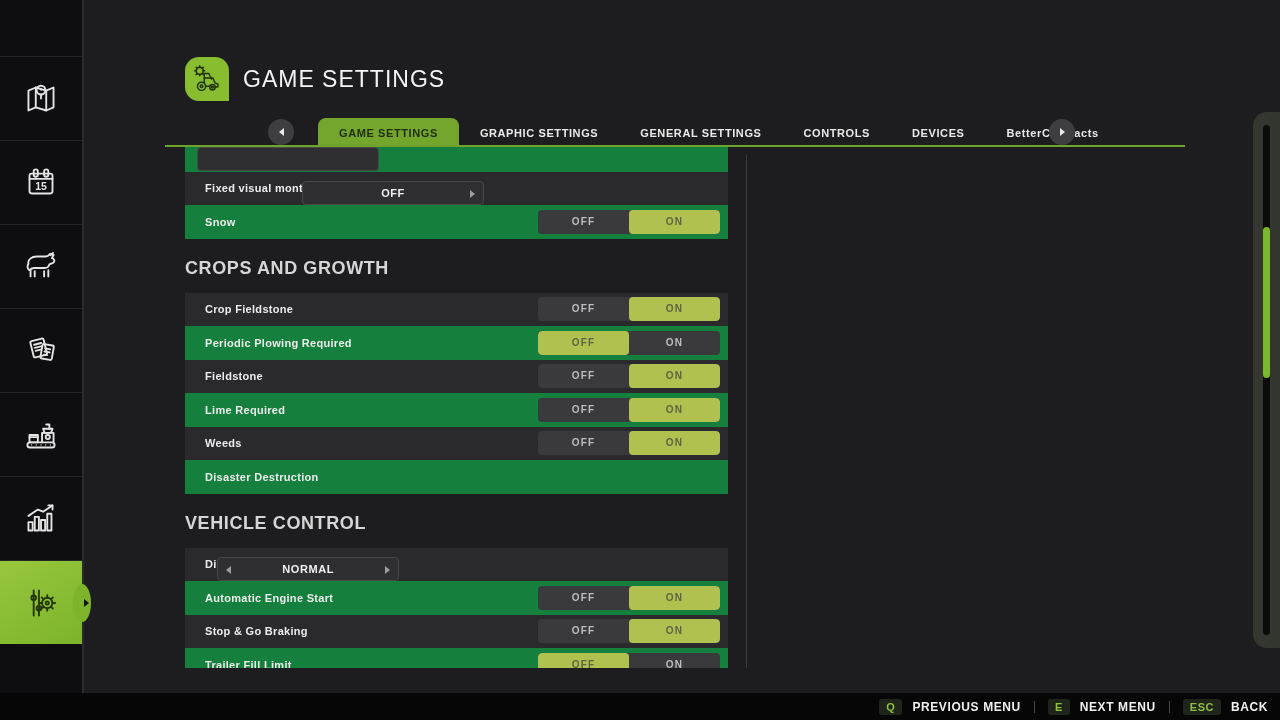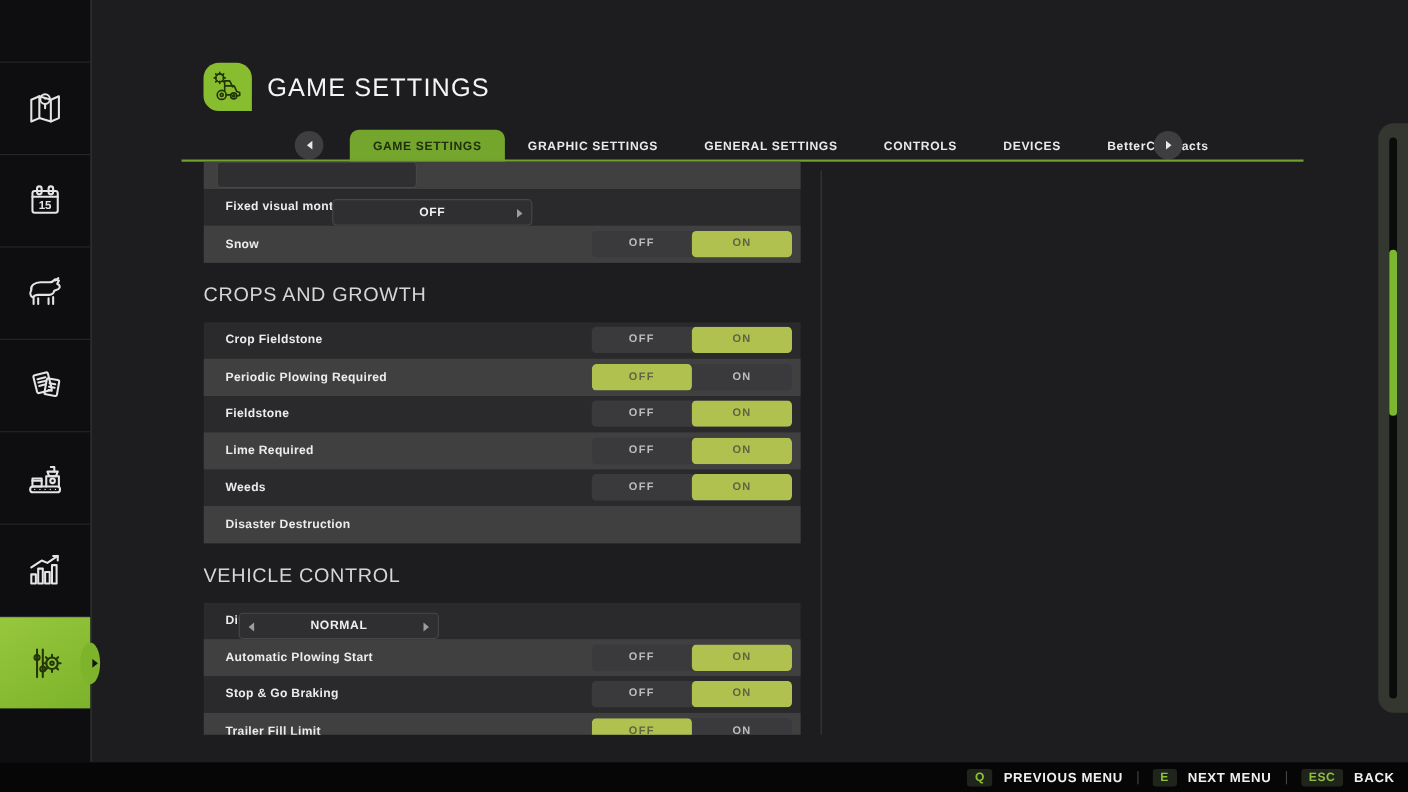--- a/index.html
+++ b/index.html
@@ -42,24 +42,24 @@
   .tri-r { width:0;height:0;border-top:4px solid transparent;border-bottom:4px solid transparent;border-left:5px solid #e8e8e8; }
   .tabs { position:absolute; left:153px; top:0; height:29px; display:flex; }
   .tab { padding:0 21px; line-height:30px; font-size:11px; font-weight:bold;
     letter-spacing:.6px; color:#e9e9e9; white-space:nowrap; cursor:pointer; }
   .tab.active { background:#74a52c; color:#20300d; border-radius:8px 8px 0 0; }
   .tab-underline { position:absolute; left:165px; top:145px; width:1020px; height:2px; background:#6fa32d; }
 
   
   .col-divider { position:absolute; left:746px; top:155px; width:1px; height:513px; background:#3a3a3c; }
   .settings-list { position:absolute; left:185px; top:147px; width:543px; height:521px; overflow:hidden; }
-  .section-title { height:54px; line-height:58px; font-size:18px; letter-spacing:.6px; color:#d6d6d6; }
+  .section-title { height:54px; line-height:58px; font-size:18px; letter-spacing:.6px; color:#d6d6d6;font-weight:bold; }
   .row { height:33.5px; position:relative; display:flex; align-items:center; }
   .row.light { background:#2a2a2c; }
-  .row.dark  { background:#404040; }
+  .row.dark  { background:#15803d; }
   .row.partial { margin-top:-9px; }
   .row-label { padding-left:20px; font-size:11px; font-weight:bold; letter-spacing:.3px; color:#ececec; }
   .control { position:absolute; right:8px; top:4.5px; width:182px; height:24px; cursor:pointer; }
   .toggle { display:flex; border-radius:4px; overflow:hidden; background:#3a3a3c; height:24px; }
   .half { flex:1; text-align:center; line-height:24px; font-size:10px; font-weight:bold;
     letter-spacing:1.2px; color:#bdbdbd; }
   .half.activehalf { background:#b1c150; color:#5d6542; border-radius:4px; }
   .select { height:24px; background:#2f2f32; border:1px solid #48484b; border-radius:4px;
     position:relative; text-align:center; line-height:22px; font-size:11px; font-weight:bold;
     letter-spacing:.6px; color:#f0f0f0; }
@@ -285,21 +285,21 @@
     </div>
     <div class="row dark">
       <div class="row-label">Disaster Destruction</div>
     </div>
     <div class="section-title">VEHICLE CONTROL</div>
     <div class="row light">
       <div class="row-label">Dirt</div>
       <div class="control select"><div class="arr arr-l"></div><div class="sel-value" style="display: inline;">NORMAL</div><div class="arr arr-r"></div></div>
     </div>
     <div class="row dark">
-      <div class="row-label">Automatic Plowing Start</div>
+      <div class="row-label">Automatic Engine Start</div>
       <div class="control toggle">
         <div class="half">OFF</div>
         <div class="half activehalf">ON</div>
       </div>
     </div>
     <div class="row light">
       <div class="row-label">Stop &amp; Go Braking</div>
       <div class="control toggle">
         <div class="half">OFF</div>
         <div class="half activehalf">ON</div>

